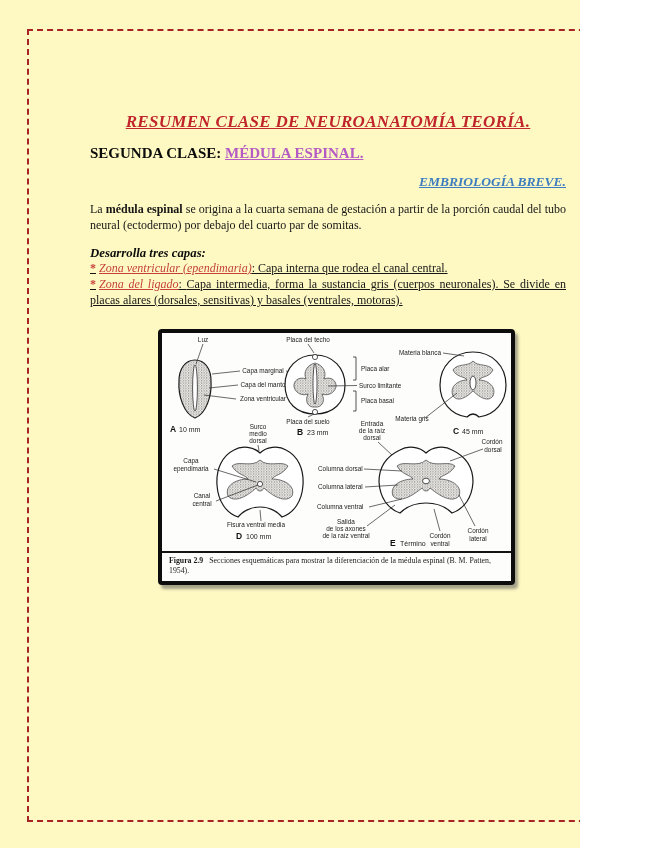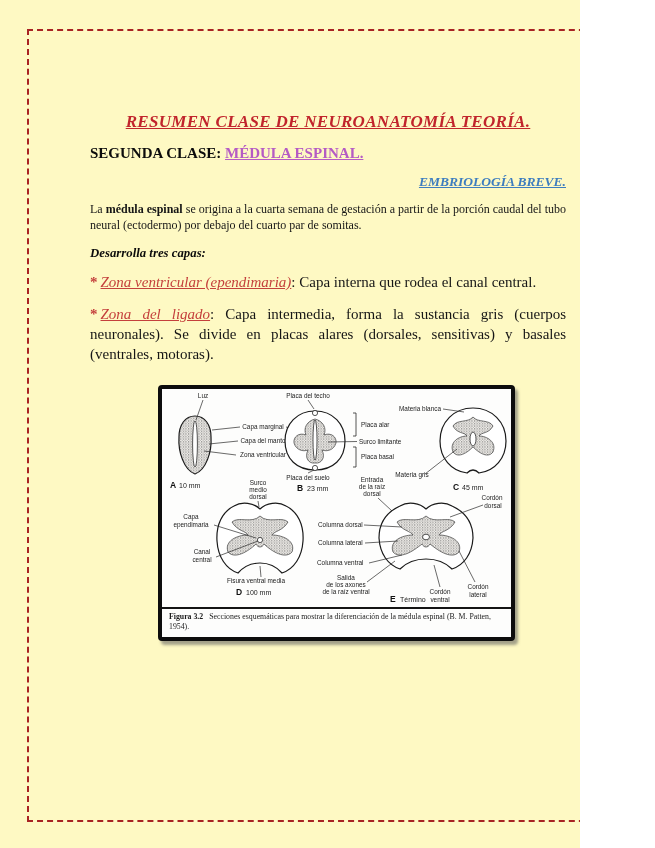--- a/index.html
+++ b/index.html
@@ -39,21 +39,21 @@
     color:#3d7dbf;
   }
   .section-heading span{text-decoration:underline;cursor:pointer;}
   .para{
     margin-top:12px;
     font-size:12px;line-height:1.33;text-align:justify;
   }
   .layers-heading{
     margin-top:12px;font-size:12.8px;font-weight:bold;color:#0c0c0c;font-style:italic;
   }
-  .bullet{margin-top:12px;font-size:15px;line-height:1.33;text-align:justify;}
+  .bullet{font-size:12px;line-height:1.33;text-align:justify;text-decoration:underline;}
   .bullet .marker{color:#c4403c;font-weight:bold;margin-right:3px;}
   .bullet .term{
     color:#c4403c;font-style:italic;text-decoration:underline;cursor:pointer;
   }
   .figure-box{
     margin-top:20px;margin-left:68px;
     width:349px;
     border:4px solid #0d0d0d;border-radius:4px;
     background:#fdfdfc;
     box-shadow:3px 4px 3px rgba(90,90,90,.55);
@@ -234,17 +234,17 @@
           <text class="fl" x="278" y="205" text-anchor="middle">Cordón</text>
           <text class="fl" x="278" y="213" text-anchor="middle">ventral</text>
           <line class="leader" x1="278" y1="198" x2="272" y2="176"></line>
 
           <text class="fl" x="316" y="200" text-anchor="middle">Cordón</text>
           <text class="fl" x="316" y="208" text-anchor="middle">lateral</text>
           <line class="leader" x1="313" y1="193" x2="297" y2="162"></line>
         </g>
       </svg>
 
-      <div class="fig-caption"><b>Figura 3.2</b><span>Secciones esquemáticas para mostrar la diferenciación de la médula espinal (B. M. Patten, 1954).</span></div>
+      <div class="fig-caption"><b>Figura 2.9</b><span>Secciones esquemáticas para mostrar la diferenciación de la médula espinal (B. M. Patten, 1954).</span></div>
     </div>
 
   </div>
 </div>
 
 </body></html>

